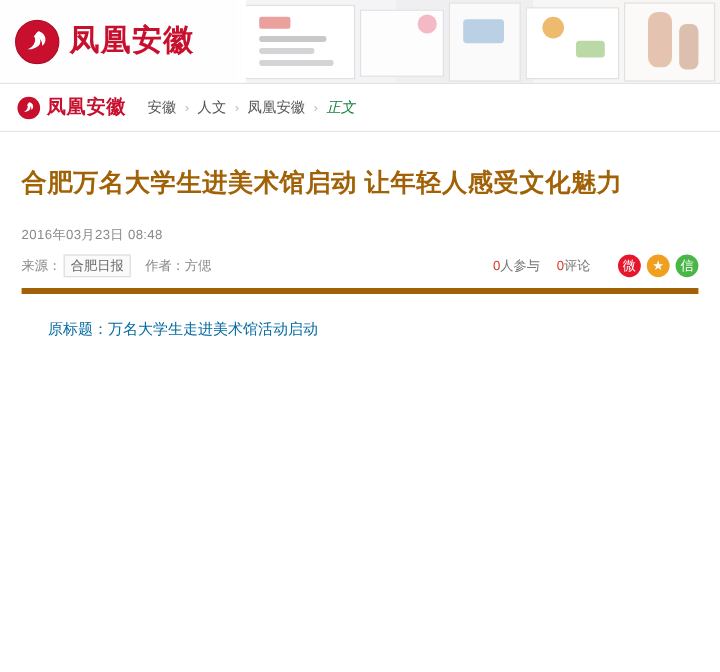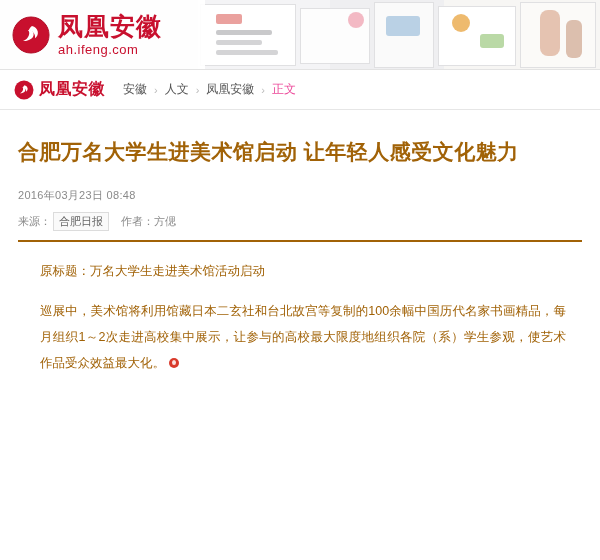--- a/index.html
+++ b/index.html
@@ -101,21 +101,21 @@
   .crumb-brand-text {
     font-size: 16px;
     font-weight: bold;
     color: #c8102e;
     font-family: "Liberation Serif", serif;
     letter-spacing: .5px;
   }
   .crumbs { display:flex; align-items:center; font-size: 12px; color: #555; }
   .crumbs a { color: #555; text-decoration: none; }
   .crumb-sep { margin: 0 7px; color: #bbb; font-size: 11px; }
-  .crumb-current { color: #ec4899; }
+  .crumb-current { color: #15803d; font-style: italic; }
 
   
   .article { padding: 0 18px; }
   .headline {
     font-size: 21px;
     font-weight: bold;
     color: #a16207;
     margin: 28px 0 0 0;
     letter-spacing: .5px;
     font-family: "Liberation Sans", sans-serif;
@@ -126,21 +126,21 @@
     color: #8a8a8a;
     letter-spacing: .3px;
   }
   .timeline .date { }
 
   .metarow {
     margin-top: 9px;
     display: flex;
     align-items: center;
     justify-content: space-between;
-    border-bottom: 2px solid #a16207;
+    border-bottom: 5px solid #a16207;
     padding-bottom: 9px;
   }
   .metaleft { font-size: 11px; color: #8a8a8a; display: flex; align-items: center; }
   .source-box {
     border: 1px solid #dcdcdc;
     padding: 1px 5px;
     margin: 0 4px 0 2px;
     color: #666;
     font-size: 11px;
     background: #fafafa;
@@ -159,21 +159,21 @@
     color: #fff;
   }
   .sicon-weibo { background: #e6162d; }
   .sicon-star { background: #f0a020; }
   .sicon-wechat { background: #4ab648; }
 
   .body-text { margin-top: 16px; }
   .para {
     font-size: 12.5px;
     line-height: 26px;
-    color: #a16207;
+    color: #0369a1;
     margin: 0 0 14px 0;
     text-align: justify;
     padding-left: 22px;
     padding-right: 16px;
   }
   .para.first { padding-left: 22px; }
   .redball {
     display: inline-block;
     width: 10px; height: 10px;
     border-radius: 50%;
@@ -218,21 +218,20 @@
     <div class="phoenix-mark">
       <svg width="38" height="38" viewBox="0 0 38 38">
         <circle cx="19" cy="19" r="18" fill="#c8102e"></circle>
         <path d="M11 25c3-1 5-3 6-6 .6-2 .2-4-1-5 2-.4 4 .3 5 2 1.3 2.2.6 5-1.4 6.6-1.6 1.3-3.6 2-5.6 2.4z" fill="#fff"></path>
         <path d="M20 10c3 .6 5.3 2.8 5.8 5.8.4 2.6-.7 5-2.8 6.4.4-2.2-.2-4.3-1.8-5.8-1.3-1.2-2.9-1.8-4.6-1.9 1-2.2 2-3.6 3.4-4.5z" fill="#fff"></path>
         <circle cx="19" cy="19" r="18" fill="none" stroke="#b00c26" stroke-width="1"></circle>
       </svg>
     </div>
     <div class="logo-text">
       <div class="logo-cn">凤凰安徽</div>
-      <div class="logo-en">ah.ifeng.com</div>
     </div>
   </div>
 </div>
 
 <div class="crumbbar">
   <div class="crumb-brand">
     <span class="mini-mark">
       <svg width="20" height="20" viewBox="0 0 38 38">
         <circle cx="19" cy="19" r="18" fill="#c8102e"></circle>
         <path d="M11 25c3-1 5-3 6-6 .6-2 .2-4-1-5 2-.4 4 .3 5 2 1.3 2.2.6 5-1.4 6.6-1.6 1.3-3.6 2-5.6 2.4z" fill="#fff"></path>
@@ -263,19 +262,31 @@
   </div>
 
   <div class="metarow">
     <div class="metaleft">
       <span>来源：</span>
       <span class="source-box">合肥日报</span>
       <span class="author">作者：</span>
       <span>方偲</span>
     </div>
 
+    <div class="metaright">
+      <span class="counter">
+        <b>0</b><span>人参与</span>
+      </span>
+      <span class="counter">
+        <b>0</b><span>评论</span>
+      </span>
+      <span class="share-icons">
+        <span class="sicon sicon-weibo">微</span>
+        <span class="sicon sicon-star">★</span>
+        <span class="sicon sicon-wechat">信</span>
+      </span>
+    </div>
   </div>
 
   <div class="body-text">
     <p class="para first">原标题：万名大学生走进美术馆活动启动</p>
-    <p class="para"><span>巡展中，美术馆将利用馆藏日本二玄社和台北故宫等复制的100余幅中国历代名家书画精品，每月组织1～2次走进高校集中展示，让参与的高校最大限度地组织各院（系）学生参观，使艺术作品受众效益最大化。</span><span class="redball"></span></p>
   </div>
 </div>
 
 </body></html>

